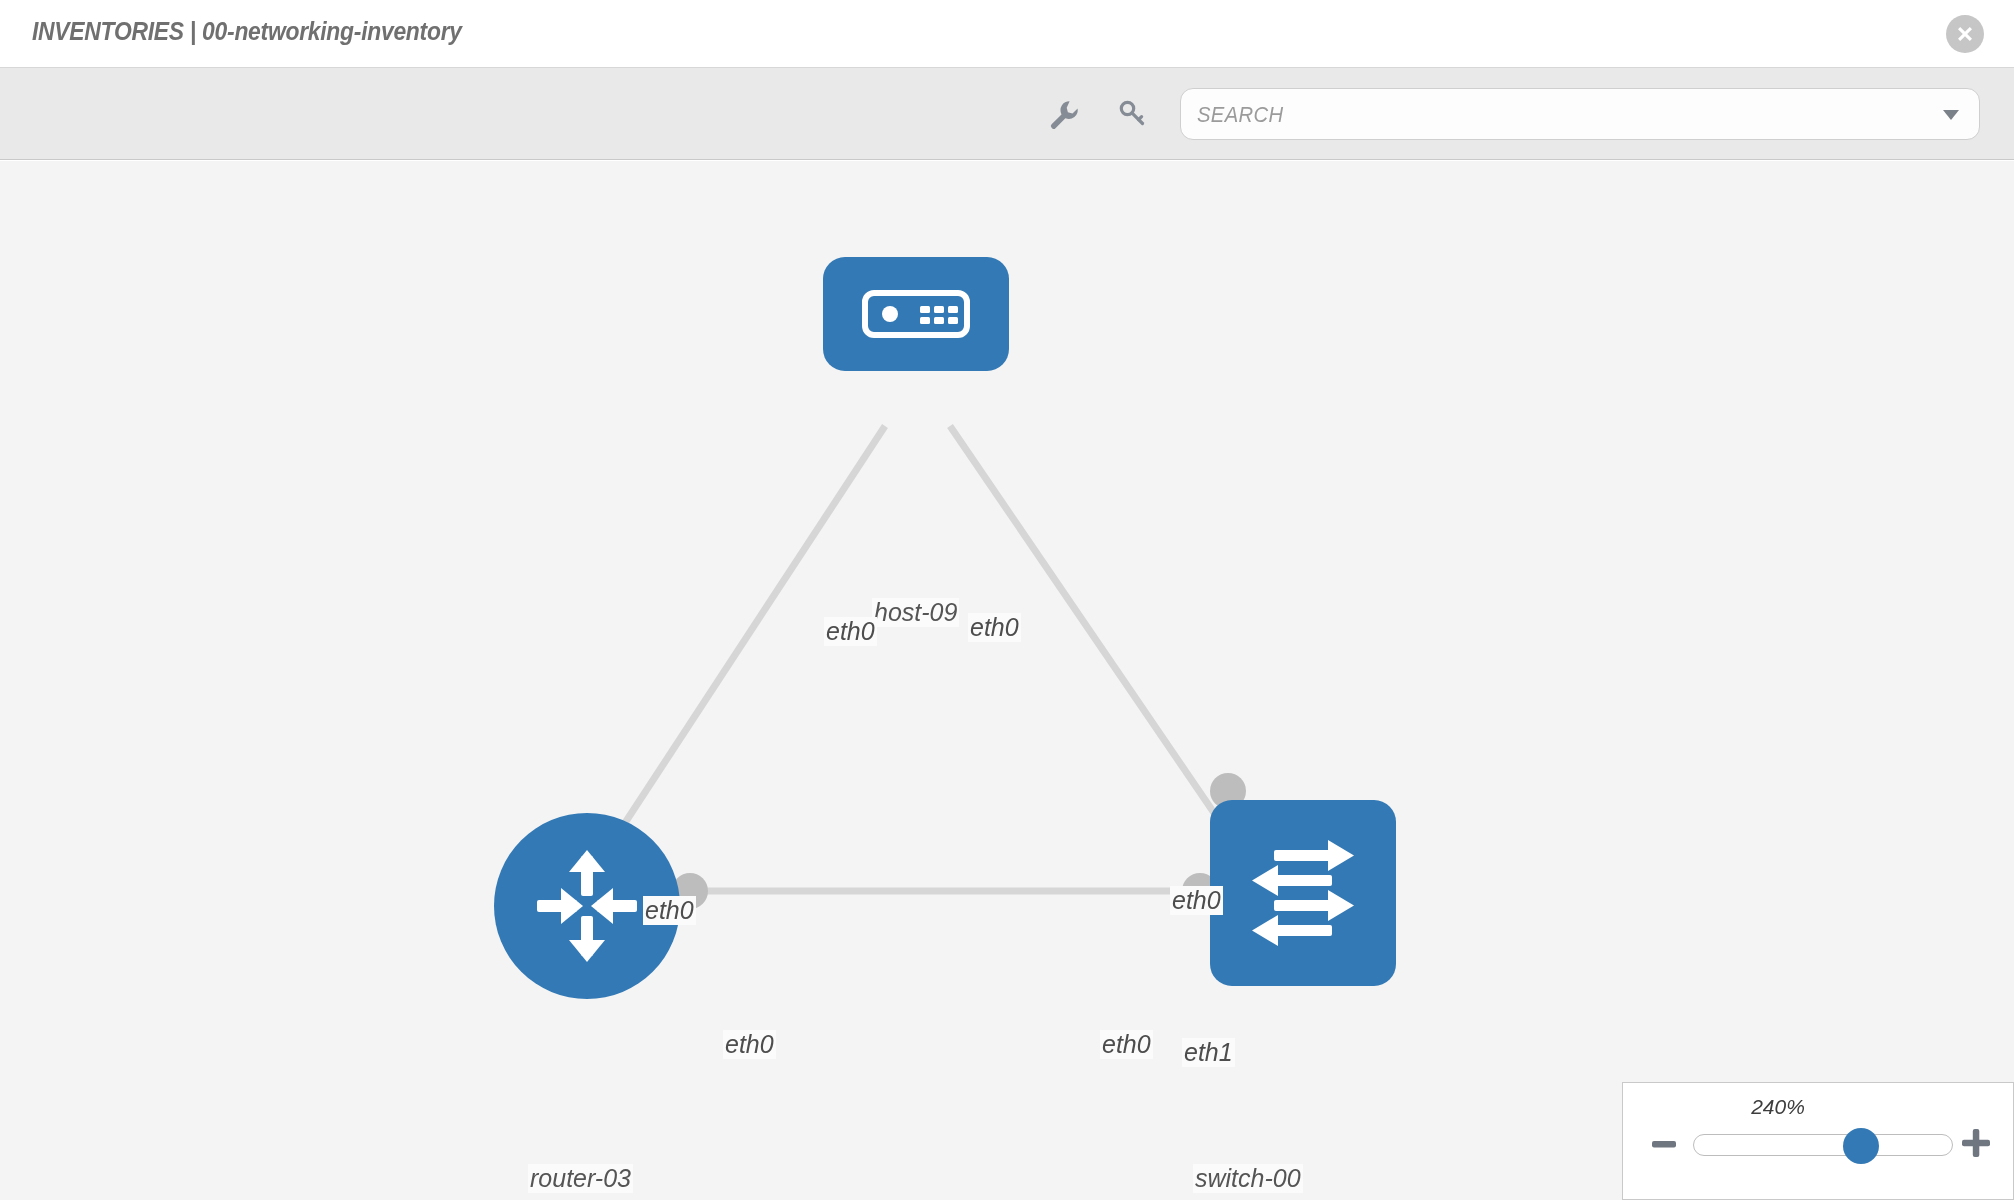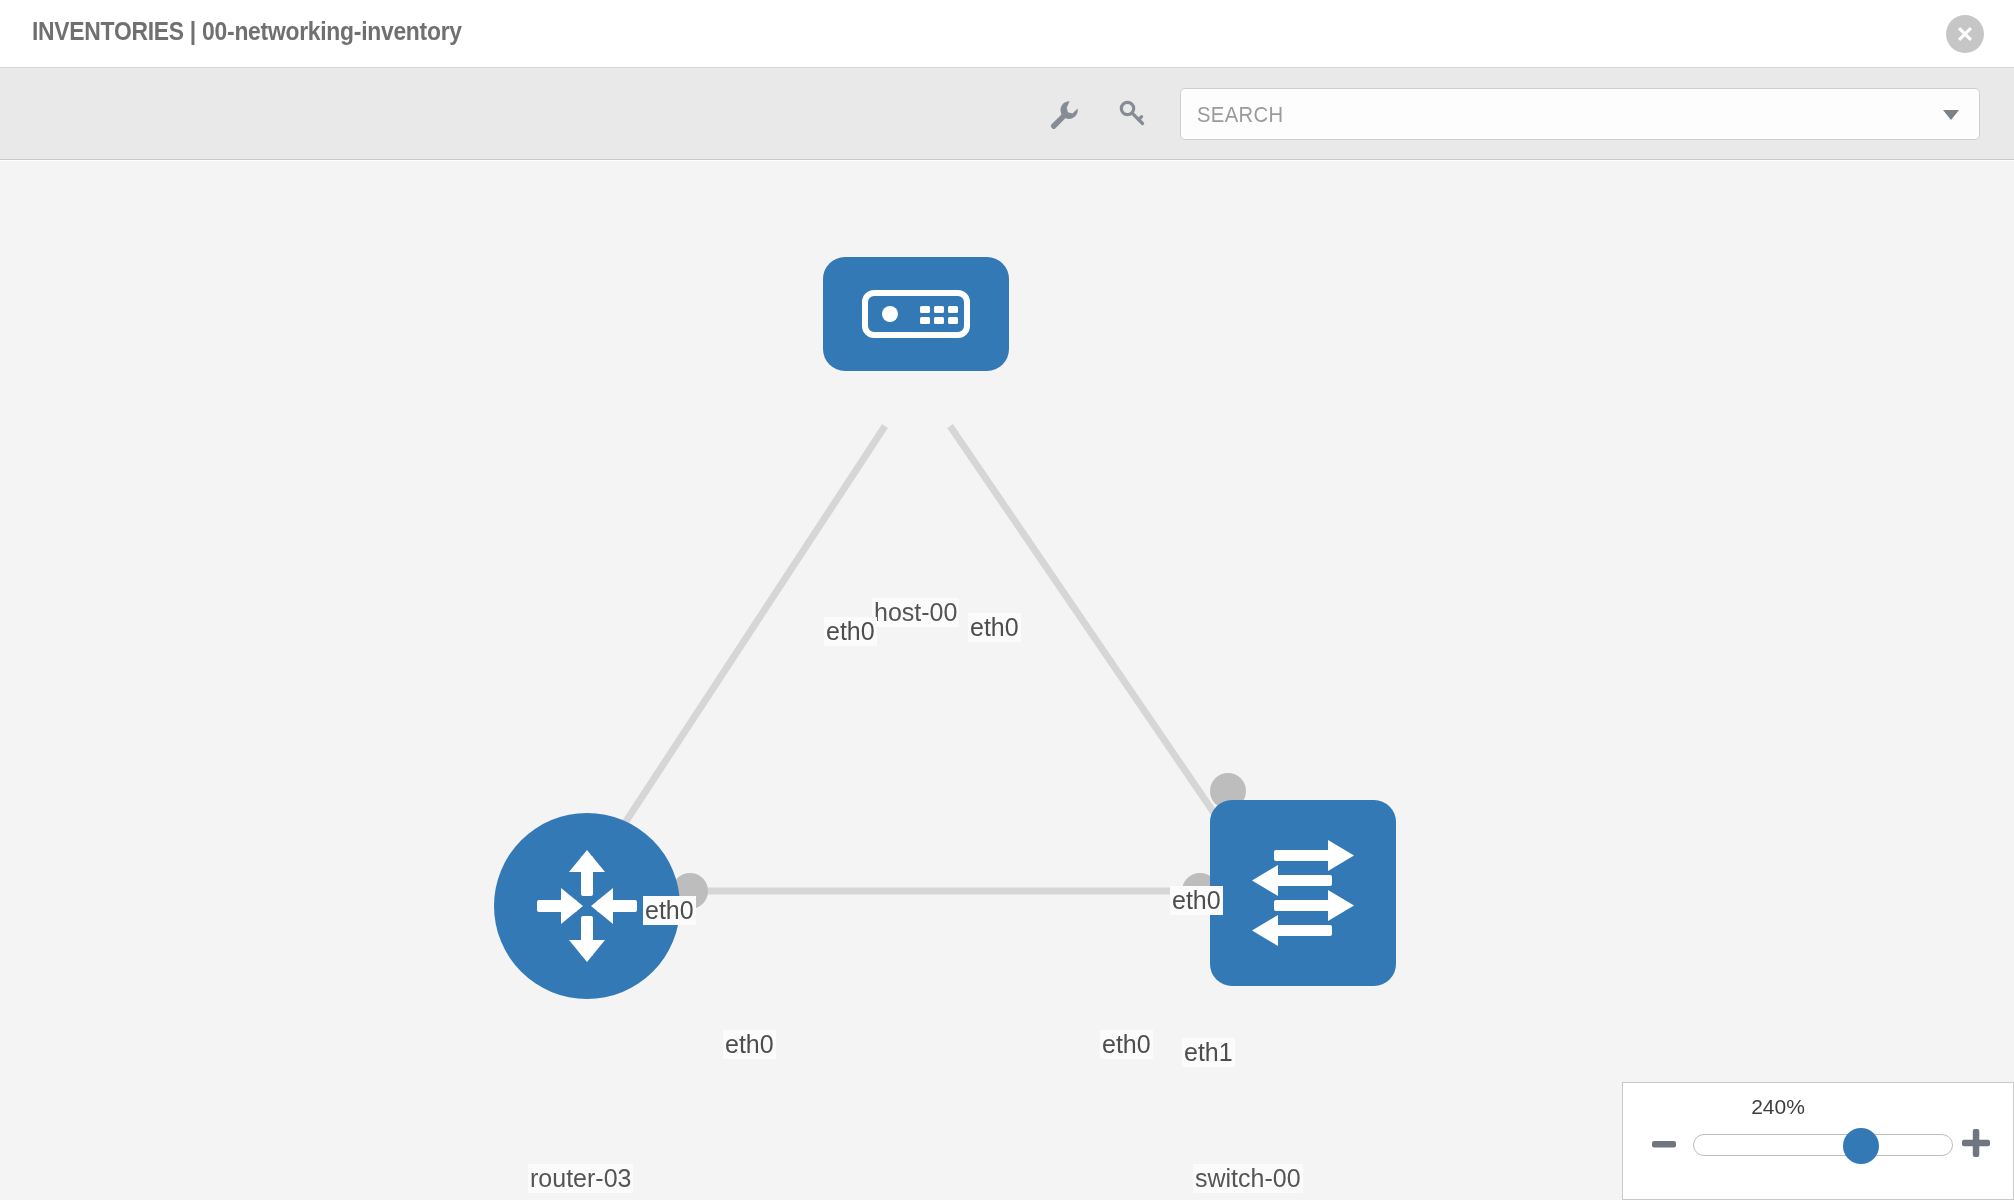--- a/index.html
+++ b/index.html
@@ -2,21 +2,21 @@
 <html><head>
 <meta charset="utf-8">
 <style>
   * { box-sizing: border-box; margin: 0; padding: 0; }
   html, body {
     width: 2014px; height: 1200px;
     background: #ffffff;
     font-family: "Liberation Sans", sans-serif;
     overflow: hidden;
   }
-  #app { position: relative; width: 2014px; height: 1200px; }
+  #app { position: relative; width: 2014px; height: 1200px; font-style: italic; }
 
   
   .header {
     position: absolute; left: 0; top: 0; width: 2014px; height: 68px;
     background: #ffffff;
     border-bottom: 1px solid #d7d7d7;
   }
   .page-title {
     position: absolute; left: 32px; top: 16px;
     font-size: 26px; font-weight: bold; color: #707070;
@@ -63,21 +63,21 @@
     display: flex; align-items: center; justify-content: center;
   }
   .tool-icon.wrench { left: 1041px; }
   .tool-icon.key    { left: 1110px; }
 
   .search-box {
     position: absolute; left: 1180px; top: 20px;
     width: 800px; height: 52px;
     background: #fdfdfd;
     border: 1px solid #cfcfcf;
-    border-radius: 5px;
+    border-radius: 13px;
     cursor: text;
     text-align: center;
   }
   .search-box .label {
     position: absolute; left: 16px; top: 13px;
     font-size: 22px; color: #9b9b9b; letter-spacing: 0.4px;
     transform: scaleX(0.92); transform-origin: left center;
   }
 
   
@@ -214,21 +214,21 @@
         <g fill="#ffffff">
           <rect x="58" y="19" width="10" height="7" rx="1.5"></rect>
           <rect x="72" y="19" width="10" height="7" rx="1.5"></rect>
           <rect x="86" y="19" width="10" height="7" rx="1.5"></rect>
           <rect x="58" y="30" width="10" height="7" rx="1.5"></rect>
           <rect x="72" y="30" width="10" height="7" rx="1.5"></rect>
           <rect x="86" y="30" width="10" height="7" rx="1.5"></rect>
         </g>
       </svg>
     </div>
-    <div class="node-label" style="left:872px; top:437px;">host-00</div>
+    <div class="node-label" style="left:872px; top:437px;">host-09</div>
     <div class="if-label" style="left:824px; top:456px;">eth0</div>
     <div class="if-label" style="left:968px; top:452px;">eth0</div>
 
     <div class="node circle" style="left:494px; top:652px; width:186px; height:186px;">
       <svg width="116" height="116" viewBox="0 0 116 116" aria-hidden="true">
         <g fill="#ffffff">
 
           <rect x="52" y="8" width="12" height="40" rx="2"></rect>
           <path d="M58 2 L76 24 L40 24 Z"></path>
 

